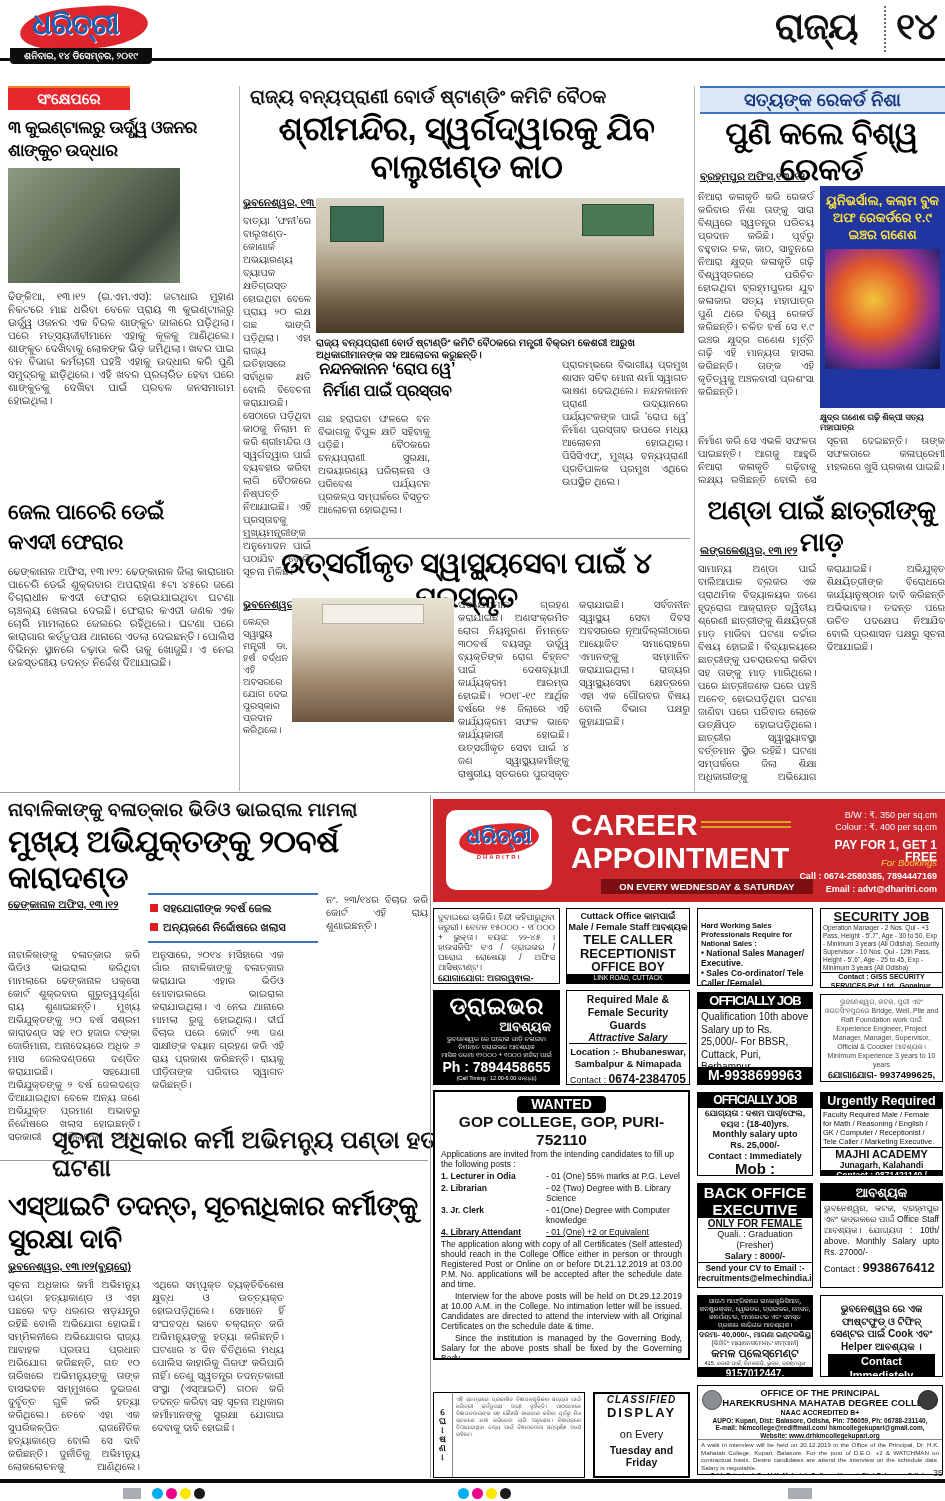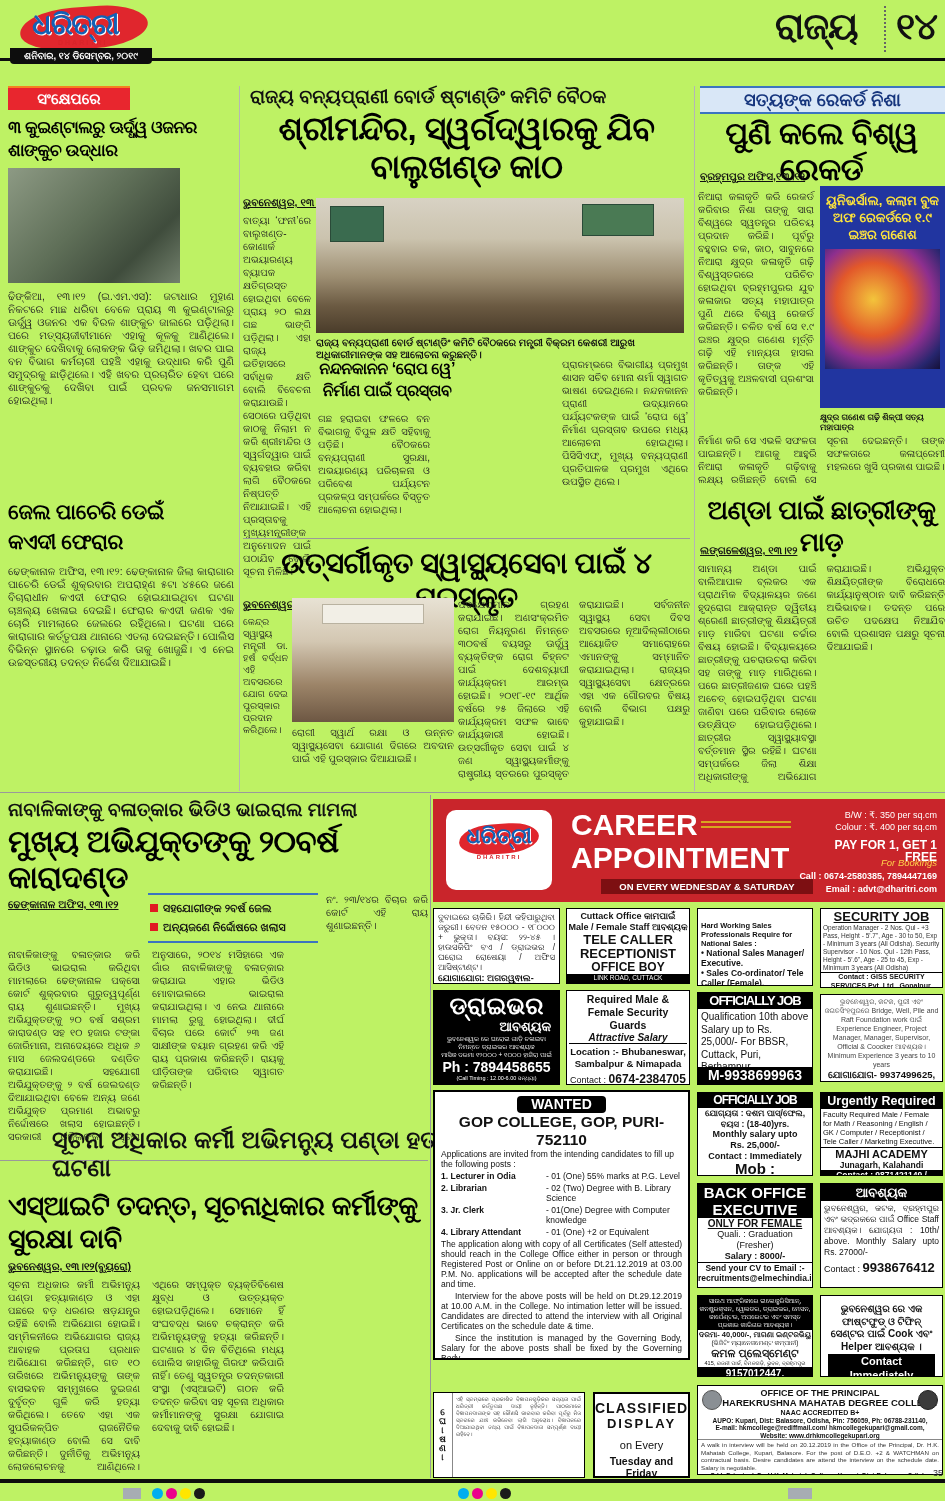--- a/index.html
+++ b/index.html
@@ -1,16 +1,16 @@
 <!DOCTYPE html>
 <html><head>
 <meta charset="utf-8">
 <style>
   html,body{margin:0;padding:0;background:#e8e8e8;}
-  #page{position:relative;width:945px;height:1501px;background:#bef264;margin:0 auto;overflow:hidden;
+  #page{position:relative;width:945px;height:1501px;background:#ffffff;margin:0 auto;overflow:hidden;
         font-family:"Liberation Sans","DejaVu Sans",sans-serif;color:#111;}
   .abs{position:absolute;}
   .odia-body{font-size:10px;line-height:13px;text-align:justify;color:#222;}
   .dateline{font-size:10.5px;font-weight:bold;text-decoration:underline;color:#111;}
   .kicker{font-weight:bold;color:#111;}
   .headline{font-weight:bold;color:#000;letter-spacing:-0.5px;}
   .vline{border-left:1px solid #b5b5b5;}
   .hline{border-top:1px solid #9a9a9a;}
   .photo{background:#cfc7b6;}
   .cap{font-size:10px;font-weight:bold;line-height:12px;color:#111;}
@@ -92,21 +92,20 @@
   <div class="abs odia-body" style="left:318px;top:412px;width:112px;height:120px;">ଗଛ ହରାଇବା ଫଳରେ ବନ ବିଭାଗକୁ ବିପୁଳ କ୍ଷତି ସହିବାକୁ ପଡ଼ିଛି। ବୈଠକରେ ବନ୍ୟପ୍ରାଣୀ ସୁରକ୍ଷା, ଅଭୟାରଣ୍ୟ ପରିଚାଳନା ଓ ପରିବେଶ ପର୍ଯ୍ୟଟନ ପ୍ରକଳ୍ପ ସମ୍ପର୍କରେ ବିସ୍ତୃତ ଆଲୋଚନା ହୋଇଥିଲା।</div>
   <div class="abs odia-body" style="left:562px;top:358px;width:126px;height:174px;">ପ୍ରାରମ୍ଭରେ ବିଭାଗୀୟ ପ୍ରମୁଖ ଶାସନ ସଚିବ ମୋନା ଶର୍ମା ସ୍ୱାଗତ ଭାଷଣ ଦେଇଥିଲେ। ନନ୍ଦନକାନନ ପ୍ରାଣୀ ଉଦ୍ୟାନରେ ପର୍ଯ୍ୟଟକଙ୍କ ପାଇଁ ‘ରୋପ ୱେ’ ନିର୍ମାଣ ପ୍ରସ୍ତାବ ଉପରେ ମଧ୍ୟ ଆଲୋଚନା ହୋଇଥିଲା। ପିସିସିଏଫ୍, ମୁଖ୍ୟ ବନ୍ୟପ୍ରାଣୀ ପ୍ରତିପାଳକ ପ୍ରମୁଖ ଏଥିରେ ଉପସ୍ଥିତ ଥିଲେ।</div>
   <div class="abs hline" style="left:243px;top:538px;width:447px;"></div>
 
   <div class="abs headline ctr" style="left:243px;top:546px;width:447px;font-size:29px;line-height:34px;">ଉତ୍ସର୍ଗୀକୃତ ସ୍ୱାସ୍ଥ୍ୟସେବା ପାଇଁ ୪ ପୁରସ୍କୃତ</div>
   <div class="abs dateline" style="left:243px;top:598px;">ଭୁବନେଶ୍ୱର, ୧୩।୧୨(ବ୍ୟୁରୋ)</div>
   <div class="abs odia-body" style="left:243px;top:616px;width:45px;height:170px;font-size:9.5px;line-height:12px;">କେନ୍ଦ୍ର ସ୍ୱାସ୍ଥ୍ୟ ମନ୍ତ୍ରୀ ଡା. ହର୍ଷ ବର୍ଦ୍ଧନ ଏହି ଅବସରରେ ଯୋଗ ଦେଇ ପୁରସ୍କାର ପ୍ରଦାନ କରିଥିଲେ।</div>
   <div class="abs photo" style="left:292px;top:598px;width:162px;height:124px;background:linear-gradient(180deg,#e8e2d4 0%,#d3c7b2 35%,#9c8468 70%,#6d5743 100%);">
     <div class="abs" style="left:30px;top:6px;width:100px;height:18px;background:#f2efe6;border:1px solid #b9b2a0;"></div>
   </div>
-  <div class="abs odia-body" style="left:292px;top:726px;width:162px;height:60px;">ରୋଗୀ ସ୍ୱାର୍ଥ ରକ୍ଷା ଓ ଉନ୍ନତ ସ୍ୱାସ୍ଥ୍ୟସେବା ଯୋଗାଣ ଦିଗରେ ଅବଦାନ ପାଇଁ ଏହି ପୁରସ୍କାର ଦିଆଯାଇଛି।</div>
   <div class="abs odia-body cols2" style="left:458px;top:598px;width:232px;height:188px;">ପଦକ୍ଷେପମାନ ଗ୍ରହଣ କରାଯାଇଛି। ଅଣସଂକ୍ରମିତ ରୋଗ ନିୟନ୍ତ୍ରଣ ନିମନ୍ତେ ୩୦ବର୍ଷ ବୟସରୁ ଊର୍ଦ୍ଧ୍ୱ ବ୍ୟକ୍ତିଙ୍କ ରୋଗ ଚିହ୍ନଟ ପାଇଁ ଦେଶବ୍ୟାପୀ କାର୍ଯ୍ୟକ୍ରମ ଆରମ୍ଭ ହୋଇଛି। ୨୦୧୮-୧୯ ଆର୍ଥିକ ବର୍ଷରେ ୨୫ ଜିଲାରେ ଏହି କାର୍ଯ୍ୟକ୍ରମ ସଫଳ ଭାବେ କାର୍ଯ୍ୟକାରୀ ହୋଇଛି। ଉତ୍ସର୍ଗୀକୃତ ସେବା ପାଇଁ ୪ ଜଣ ସ୍ୱାସ୍ଥ୍ୟକର୍ମୀଙ୍କୁ ରାଷ୍ଟ୍ରୀୟ ସ୍ତରରେ ପୁରସ୍କୃତ କରାଯାଇଛି। ସର୍ବଜନୀନ ସ୍ୱାସ୍ଥ୍ୟ ସେବା ଦିବସ ଅବସରରେ ନୂଆଦିଲ୍ଲୀଠାରେ ଆୟୋଜିତ ସମାରୋହରେ ଏମାନଙ୍କୁ ସମ୍ମାନିତ କରାଯାଇଥିଲା। ରାଜ୍ୟର ସ୍ୱାସ୍ଥ୍ୟସେବା କ୍ଷେତ୍ରରେ ଏହା ଏକ ଗୌରବର ବିଷୟ ବୋଲି ବିଭାଗ ପକ୍ଷରୁ କୁହାଯାଇଛି।</div>
 
   <div class="abs vline" style="left:694px;top:86px;height:705px;"></div>
 
   <div class="abs blue-bar" style="left:700px;top:86px;width:245px;height:24px;">ସତ୍ୟଙ୍କ ରେକର୍ଡ ନିଶା</div>
   <div class="abs headline ctr" style="left:698px;top:116px;width:247px;font-size:31px;line-height:36px;">ପୁଣି କଲେ ବିଶ୍ୱ ରେକର୍ଡ</div>
   <div class="abs dateline" style="left:700px;top:170px;">ବ୍ରହ୍ମପୁର ଅଫିସ,୧୩।୧୨</div>
   <div class="abs odia-body" style="left:698px;top:190px;width:116px;height:298px;">ନିଆରା କଳାକୃତି କରି ରେକର୍ଡ କରିବାର ନିଶା ତାଙ୍କୁ ସାରା ବିଶ୍ୱରେ ସ୍ୱତନ୍ତ୍ର ପରିଚୟ ପ୍ରଦାନ କରିଛି। ପୂର୍ବରୁ ବହୁବାର ଚକ, କାଠ, ସାବୁନରେ ନିଆରା କ୍ଷୁଦ୍ର କଳାକୃତି ଗଢ଼ି ବିଶ୍ୱସ୍ତରରେ ପରିଚିତ ହୋଇଥିବା ବ୍ରହ୍ମପୁରର ଯୁବ କଳାକାର ସତ୍ୟ ମହାପାତ୍ର ପୁଣି ଥରେ ବିଶ୍ୱ ରେକର୍ଡ କରିଛନ୍ତି। ଚଳିତ ବର୍ଷ ସେ ୧.୯ ଇଞ୍ଚର କ୍ଷୁଦ୍ର ଗଣେଶ ମୂର୍ତ୍ତି ଗଢ଼ି ଏହି ମାନ୍ୟତା ହାସଲ କରିଛନ୍ତି। ତାଙ୍କ ଏହି କୃତିତ୍ୱକୁ ଅଞ୍ଚଳବାସୀ ପ୍ରଶଂସା କରିଛନ୍ତି।</div>
   <div class="abs ganesh-box" style="left:820px;top:186px;width:125px;height:222px;">
     <div style="padding:6px 5px 4px 5px;font-size:13px;line-height:17px;font-weight:bold;text-align:center;">ୟୁନିଭର୍ସାଲ, କଲାମ ବୁକ ଅଫ ରେକର୍ଡରେ ୧.୯ ଇଞ୍ଚର ଗଣେଶ</div>
@@ -202,36 +201,36 @@
         <div style="flex:1;">- 01 (One) 55% marks at P.G. Level</div>
     </div>
     <div style="display:flex;font-size:8.5px;line-height:10px;margin-top:2px;">
       <div class="b" style="width:105px;">2. Librarian</div>
         <div style="flex:1;">- 02 (Two) Degree with B. Library Science</div>
     </div>
     <div style="display:flex;font-size:8.5px;line-height:10px;margin-top:2px;">
       <div class="b" style="width:105px;">3. Jr. Clerk</div>
         <div style="flex:1;">- 01(One) Degree with Computer knowledge</div>
     </div>
-    <div style="display:flex;font-size:8.5px;line-height:10px;margin-top:2px;">
+    <div style="display:flex;font-size:8.5px;line-height:10px;margin-top:2px;text-decoration:underline;">
       <div class="b" style="width:105px;">4. Library Attendant</div>
         <div style="flex:1;">- 01 (One) +2 or Equivalent</div>
     </div>
     <div style="font-size:8.5px;line-height:10px;text-align:justify;margin-top:2px;">The application along with copy of all Certificates (Self attested) should reach in the College Office either in person or through Registered Post or Online on or before Dt.21.12.2019 at 03.00 P.M. No. applications will be accepted after the schedule date and time.</div>
     <div style="font-size:8.5px;line-height:10px;text-align:justify;margin-top:2px;text-indent:14px;">Interview for the above posts will be held on Dt.29.12.2019 at 10.00 A.M. in the College. No intimation letter will be issued. Candidates are directed to attend the interview with all Original Certificates on the schedule date &amp; time.</div>
     <div style="font-size:8.5px;line-height:10px;text-align:justify;margin-top:2px;text-indent:14px;">Since the institution is managed by the Governing Body, Salary for the above posts shall be fixed by the Governing Body.</div>
 
   </div>
 
   <div class="abs adbox" style="left:433px;top:1392px;width:152px;height:86px;border-width:1px;display:flex;">
     <div style="width:18px;border-right:1px solid #888;display:flex;align-items:center;justify-content:center;font-size:9px;font-weight:bold;writing-mode:vertical-rl;text-orientation:upright;">ଘୋଷଣା</div>
     <div style="flex:1;padding:3px;font-size:5.5px;line-height:7px;text-align:justify;color:#333;">ଏହି ସ୍ତମ୍ଭରେ ପ୍ରକାଶିତ ବିଜ୍ଞାପନଗୁଡ଼ିକର ସତ୍ୟତା ପାଇଁ ଧରିତ୍ରୀ କର୍ତ୍ତୃପକ୍ଷ ଦାୟୀ ନୁହଁନ୍ତି। ପାଠକମାନେ ବିଜ୍ଞାପନଦାତାଙ୍କ ସହ କୌଣସି କାରବାର କରିବା ପୂର୍ବରୁ ନିଜ ସ୍ତରରେ ଯାଞ୍ଚ କରିନେବା ଲାଗି ଅନୁରୋଧ। ବିଜ୍ଞାପନରେ ଦିଆଯାଇଥିବା ତଥ୍ୟ ପାଇଁ ବିଜ୍ଞାପନଦାତା ସମ୍ପୂର୍ଣ୍ଣ ଦାୟୀ ରହିବେ।</div>
   </div>
   <div class="abs adbox ctr" style="left:593px;top:1392px;width:97px;height:86px;border-width:2px;">
-    <div class="b" style="font-size:14px;letter-spacing:1px;margin-top:6px;">CLASSIFIED</div>
+    <div class="b" style="font-size:10px;letter-spacing:1px;font-style:italic;">CLASSIFIED</div>
     <div class="b" style="font-size:13px;letter-spacing:2px;">DISPLAY</div>
     <div style="font-size:11px;margin-top:8px;">on Every</div>
     <div class="b" style="font-size:10.5px;margin-top:4px;">Tuesday and Friday</div>
   </div>
 
   <div class="abs adbox" style="left:697px;top:908px;width:116px;height:78px;padding:12px 3px;">
     <div class="b" style="font-size:7.5px;line-height:9px;">Hard Working Sales Professionals Require for National Sales :</div>
     <div class="b" style="font-size:8.5px;line-height:10px;">• <span>National Sales Manager/ Executive.</span></div>
     <div class="b" style="font-size:8.5px;line-height:10px;">• <span>Sales Co-ordinator/ Tele Caller (Female).</span></div>
     <div style="font-size:7.5px;line-height:9px;">Package for both : Starting from 20K to 60K + Incentives.</div>

